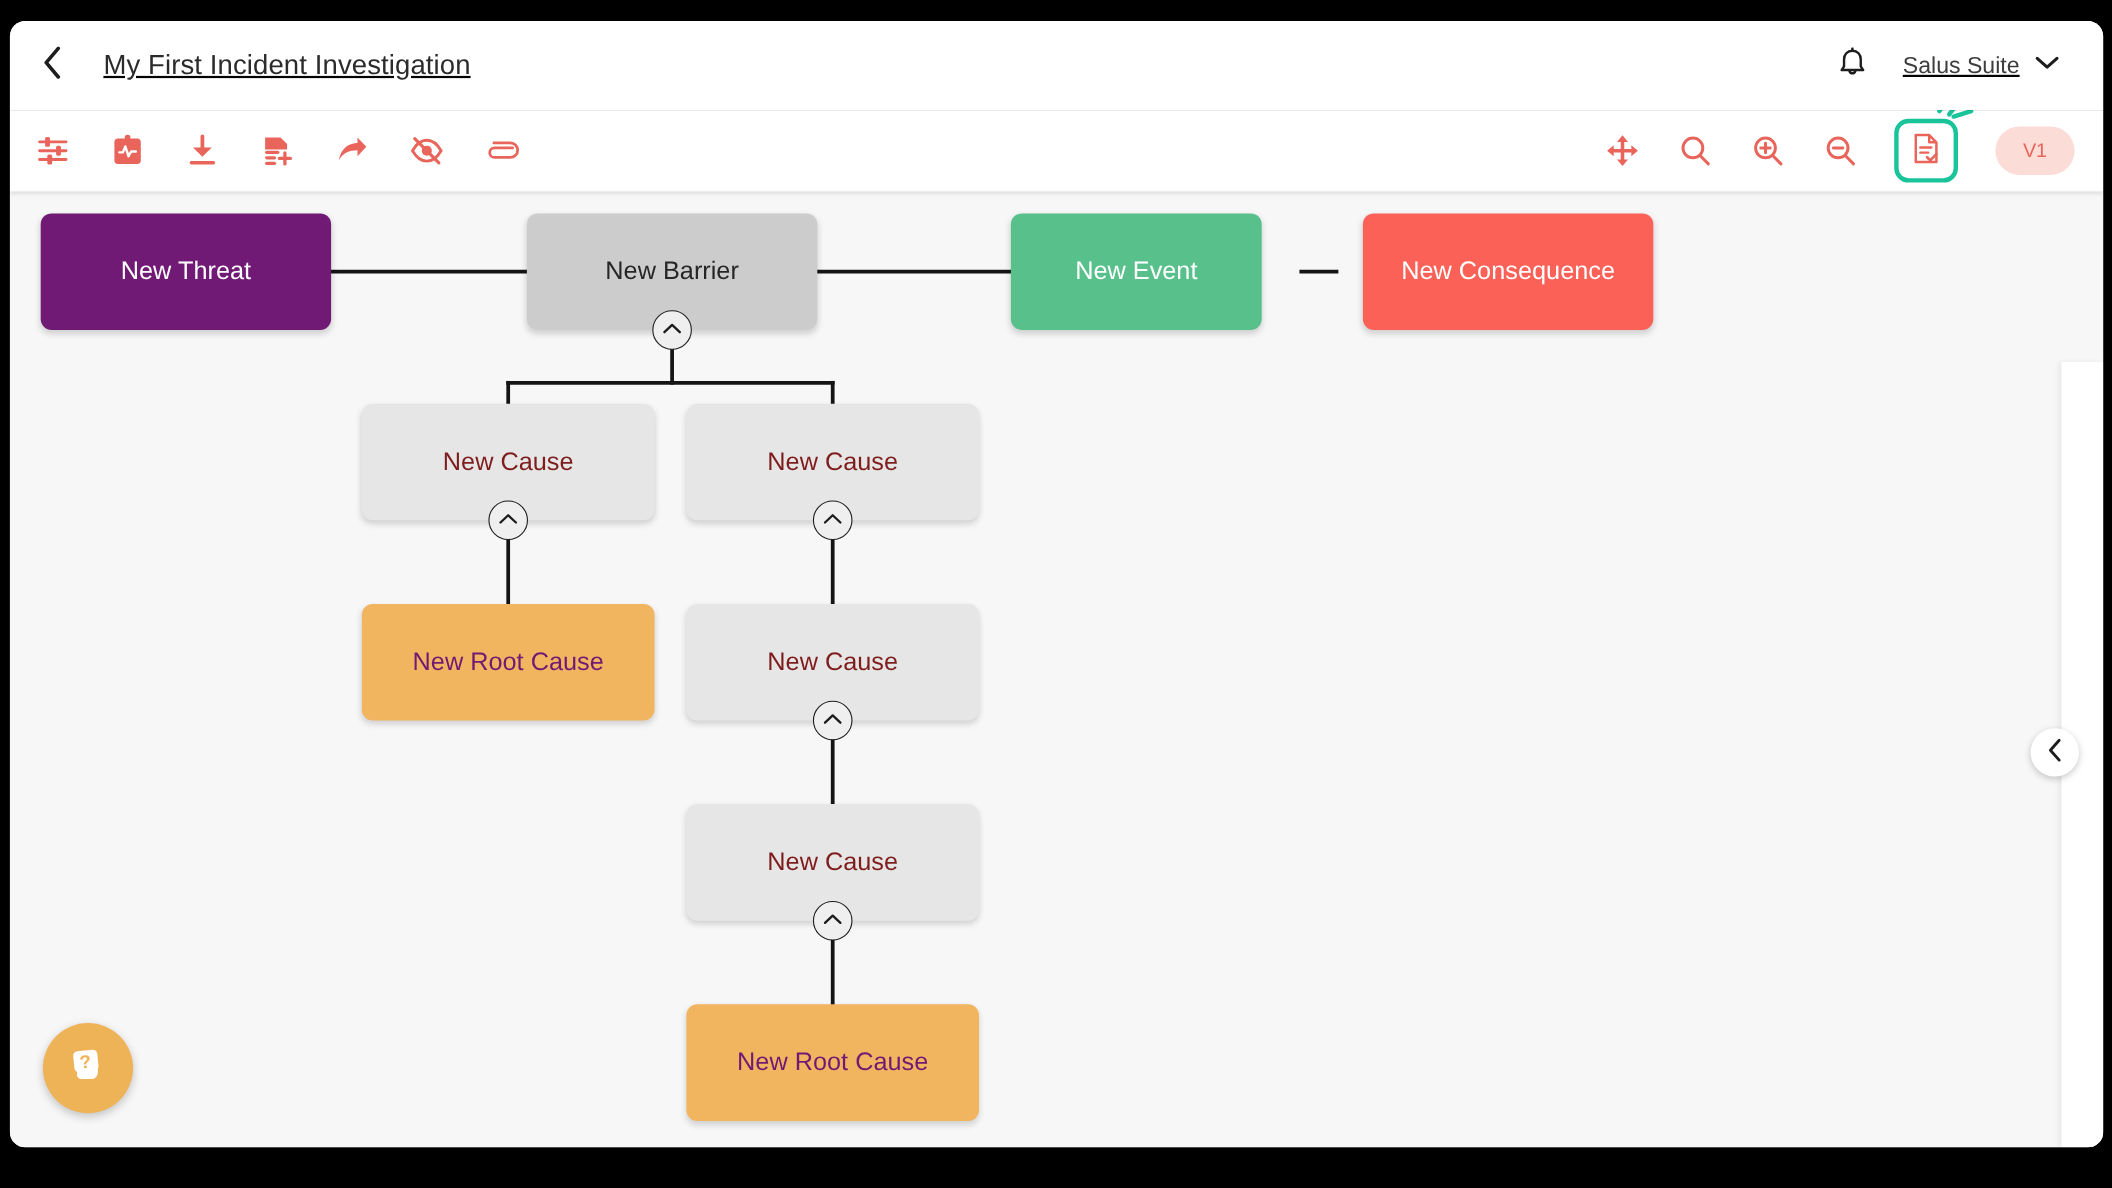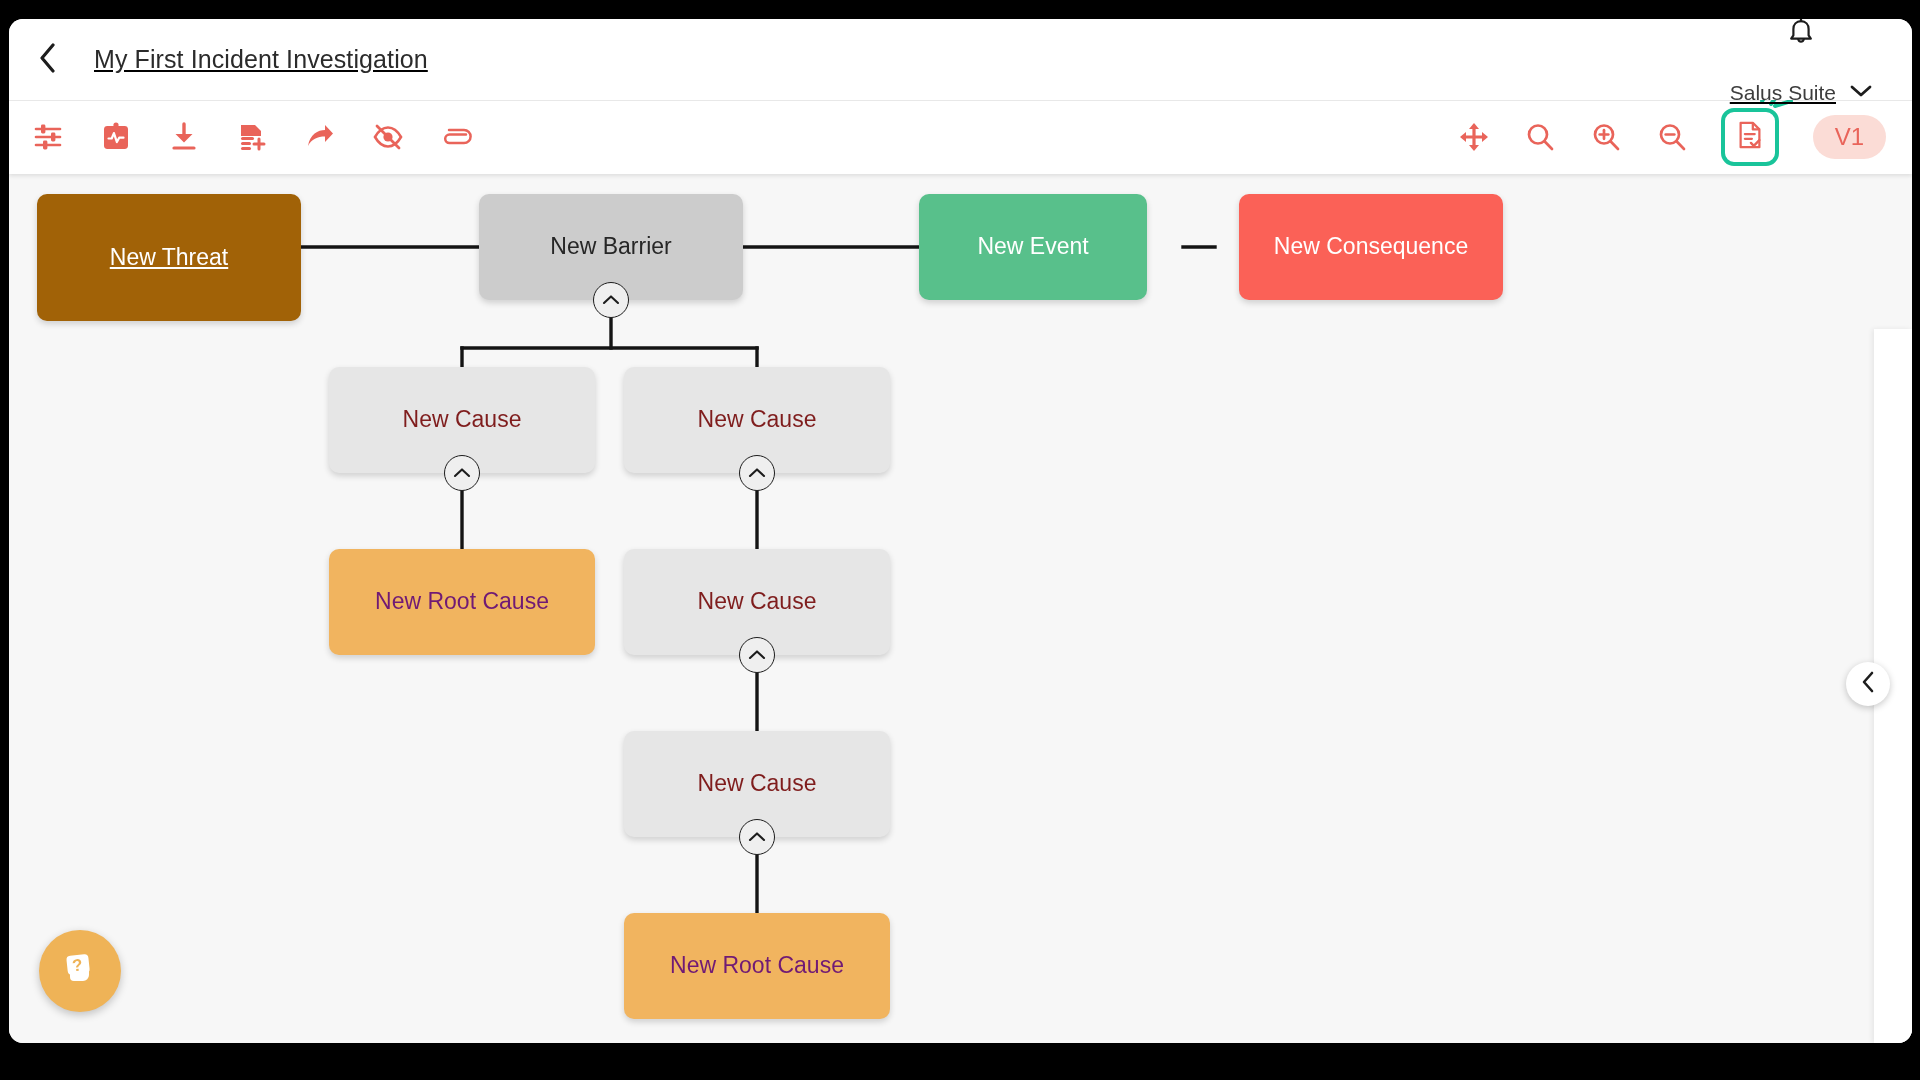--- a/index.html
+++ b/index.html
@@ -24,21 +24,21 @@
   #back-btn{
     width:54px; height:54px; margin-left:11px;
     display:flex; align-items:center; justify-content:center;
     cursor:pointer; border-radius:50%;
   }
   #page-title{
     font-size:25px; color:#2b2b2b; margin-left:20px; letter-spacing:.1px;
     white-space:nowrap;
   }
   #header-right{
-    margin-left:auto; display:flex; align-items:center; gap:26px; padding-right:40px;flex-direction:column;
+    margin-left:auto; display:flex; align-items:center; gap:26px; padding-right:40px;
   }
   #bell-btn{ width:40px; height:40px; display:flex; align-items:center; justify-content:center; cursor:pointer;}
   #account-menu{ display:flex; align-items:center; gap:14px; cursor:pointer; }
   #account-name{ font-size:21px; color:#3d3d3d; white-space:nowrap; }
 
   
   #toolbar{
     position:absolute; left:0; top:81px; width:100%; height:74px;
     background:#ffffff; display:flex; align-items:center;
     box-shadow:0 2px 4px rgba(0,0,0,.10);
@@ -54,21 +54,21 @@
 
   
   #export-wrap{ position:relative; width:62px; height:62px; display:flex; align-items:center; justify-content:center;}
   #export-btn{
     width:58px; height:58px; border:4px solid #19c49a; border-radius:13px;
     background:#fff; display:flex; align-items:center; justify-content:center; cursor:pointer;
   }
   #export-sparkle{ position:absolute; right:-16px; top:-26px; pointer-events:none; }
   #version-badge{
     height:44px; min-width:72px; padding:0 22px; border-radius:22px;
-    background:#fbdcd6; color:#e9645a; font-size:24px;
+    background:#fbdcd6; color:#e9645a; font-size:18px;
     display:flex; align-items:center; justify-content:center; cursor:pointer;
     margin-left:4px;
   }
 
   
   #canvas{
     position:absolute; left:0; top:155px; right:0; bottom:0;
     background:#f7f7f7; overflow:hidden;
   }
   #graph{ position:absolute; left:0; top:0; width:100%; height:100%; }
@@ -328,21 +328,21 @@
 
         <line x1="748" y1="317" x2="748" y2="375"></line>
 
         <line x1="748" y1="499" x2="748" y2="557"></line>
 
         <line x1="748" y1="681" x2="748" y2="739"></line>
       </g>
     </svg>
 
     <div id="graph">
-        <div class="node threat" style="left: 28px; top: 20px; width: 264px; height: 127px; background: #a16207; text-decoration: underline;">
+        <div class="node threat" style="left: 28px; top: 20px; width: 264px; height: 106px; background: #701a75;">
           <span>New Threat</span>
         </div>
         <div class="node barrier" style="left: 470px; top: 20px; width: 264px; height: 106px; background: rgb(204, 204, 204);">
           <span>New Barrier</span>
         </div>
         <div class="collapse-btn" style="left: 584px; top: 108px;">
           <span><svg width="18" height="11" viewBox="0 0 18 11">
               <path d="M2 9 L9 2.4 L16 9" fill="none" stroke="#1d1d1d" stroke-width="2.1" stroke-linecap="round" stroke-linejoin="round"></path>
             </svg></span>
         </div>

